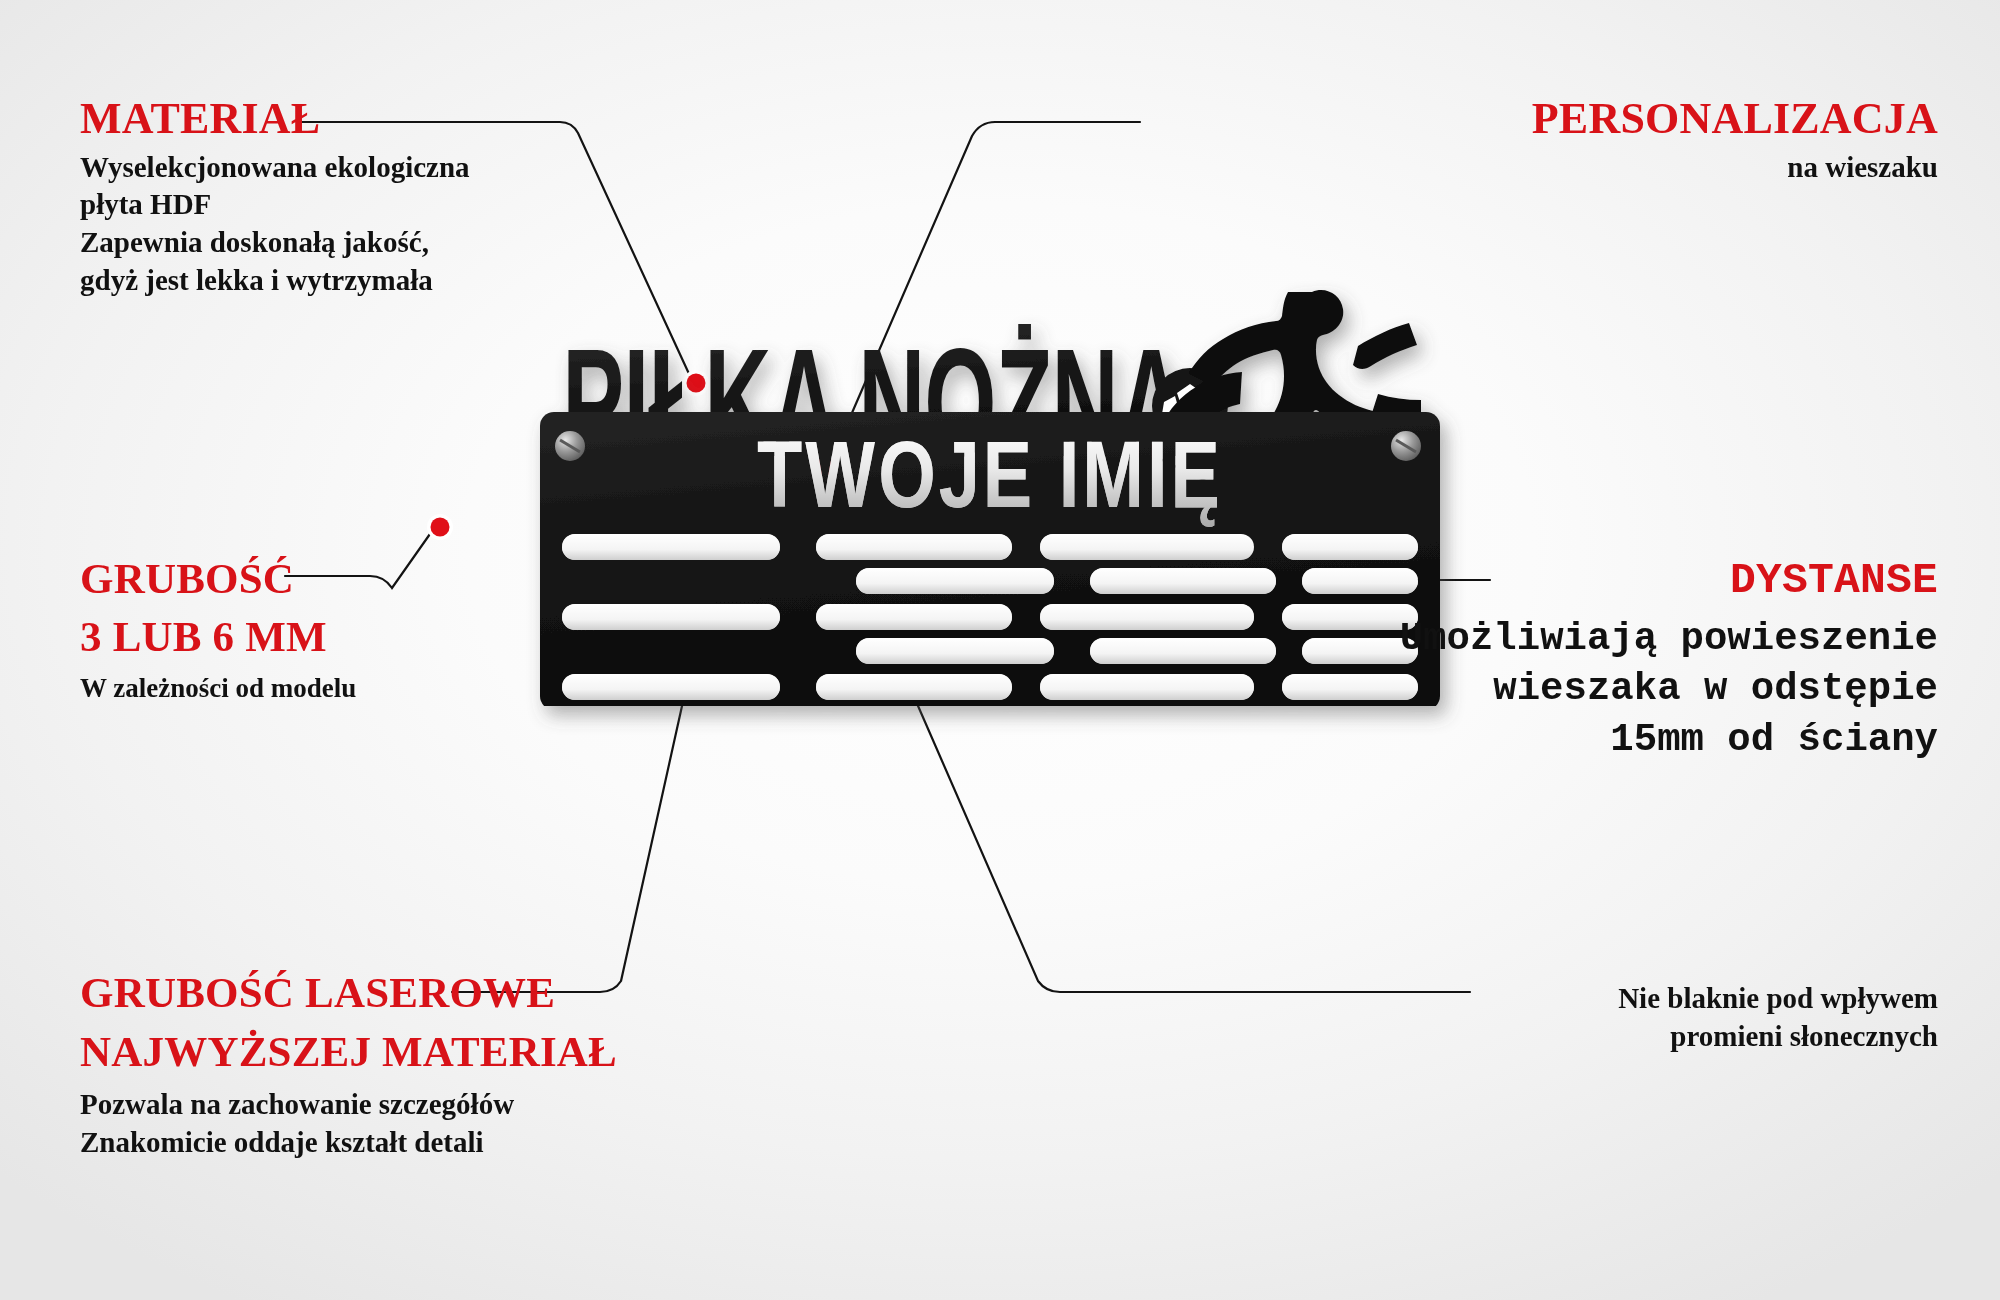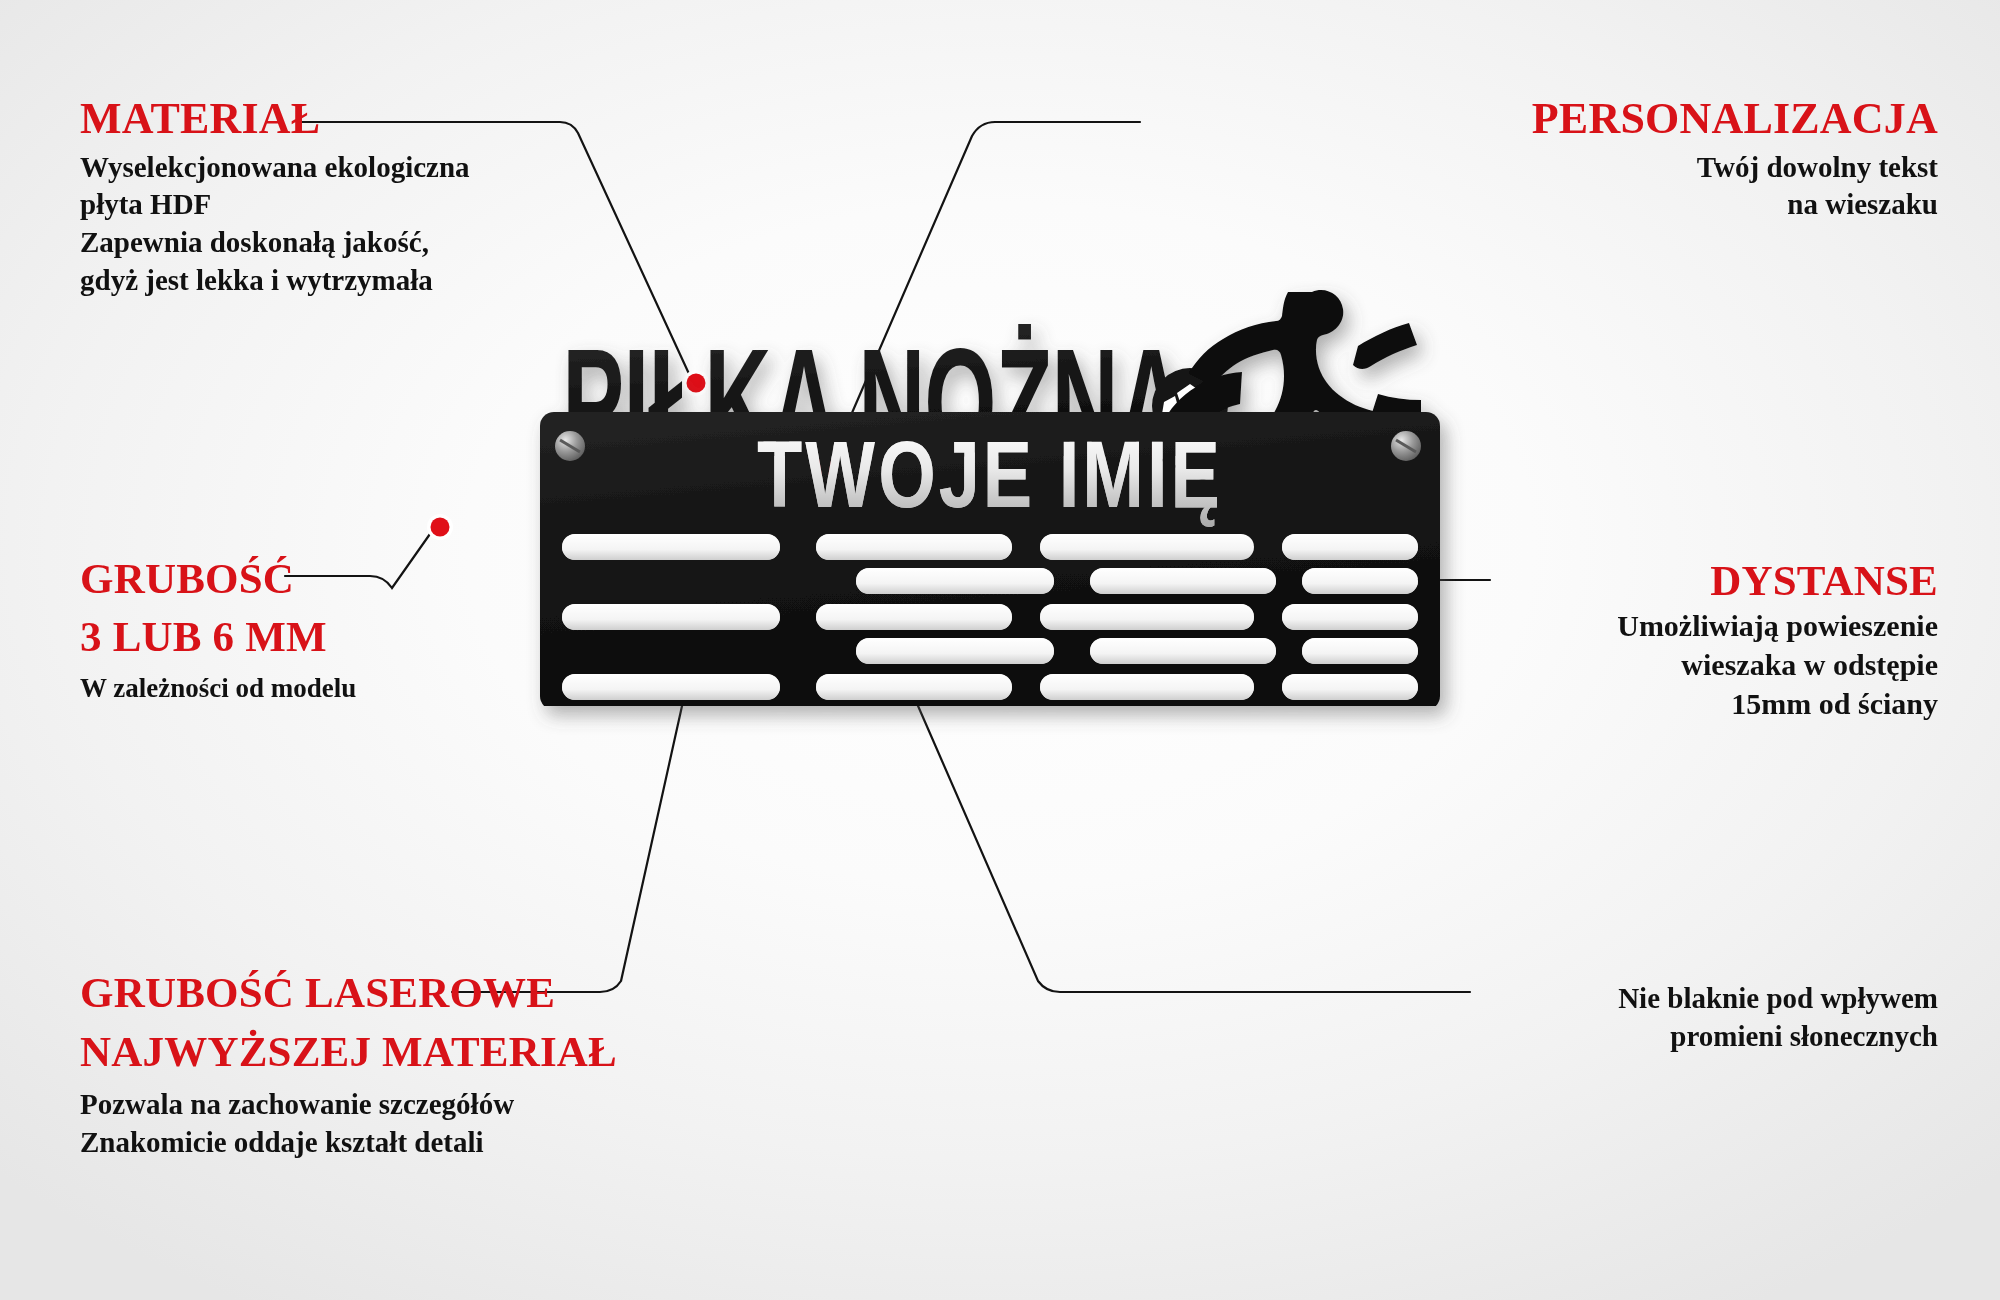--- a/index.html
+++ b/index.html
@@ -37,23 +37,23 @@
 
   #c-personalizacja{right:62px;top:96px;}
   #c-personalizacja .title{font-size:44px;}
   #c-personalizacja .body{font-size:29px;margin-top:6px;}
 
   #c-grubosc{left:80px;top:556px;}
   #c-grubosc .title{font-size:43px;}
   #c-grubosc .title .l2{display:block;margin-top:12px;}
   #c-grubosc .body{font-size:27px;margin-top:12px;}
 
-  #c-dystanse{right:62px;top:558px;}
+  #c-dystanse{right:62px;top:558px;font-family:Liberation Mono, monospace;}
   #c-dystanse .title{font-size:43px;}
-  #c-dystanse .body{font-size:30px;margin-top:2px;}
+  #c-dystanse .body{font-size:39px;margin-top:10px;}
 
   #c-ciecie{left:80px;top:970px;}
   #c-ciecie .title{font-size:43px;}
   #c-ciecie .title .l2{display:block;margin-top:13px;}
   #c-ciecie .body{font-size:29px;margin-top:12px;}
 
   #c-kolor{right:62px;top:972px;}
   #c-kolor .title{font-size:43px;}
   #c-kolor .body{font-size:29px;margin-top:8px;}
 
@@ -263,21 +263,20 @@
       <div>Wyselekcjonowana ekologiczna</div>
       <div>płyta HDF</div>
       <div>Zapewnia doskonałą jakość,</div>
       <div>gdyż jest lekka i wytrzymała</div>
     </div>
   </div>
 
   <div class="callout al-right" id="c-personalizacja">
     <div class="title">PERSONALIZACJA</div>
     <div class="body">
-      <div>Twój dowolny tekst</div>
       <div>na wieszaku</div>
     </div>
   </div>
 
   <div class="callout al-left" id="c-grubosc">
     <div class="title">
       <span>GRUBOŚĆ</span>
       <span class="l2">3 LUB 6 MM</span>
     </div>
     <div class="body">

